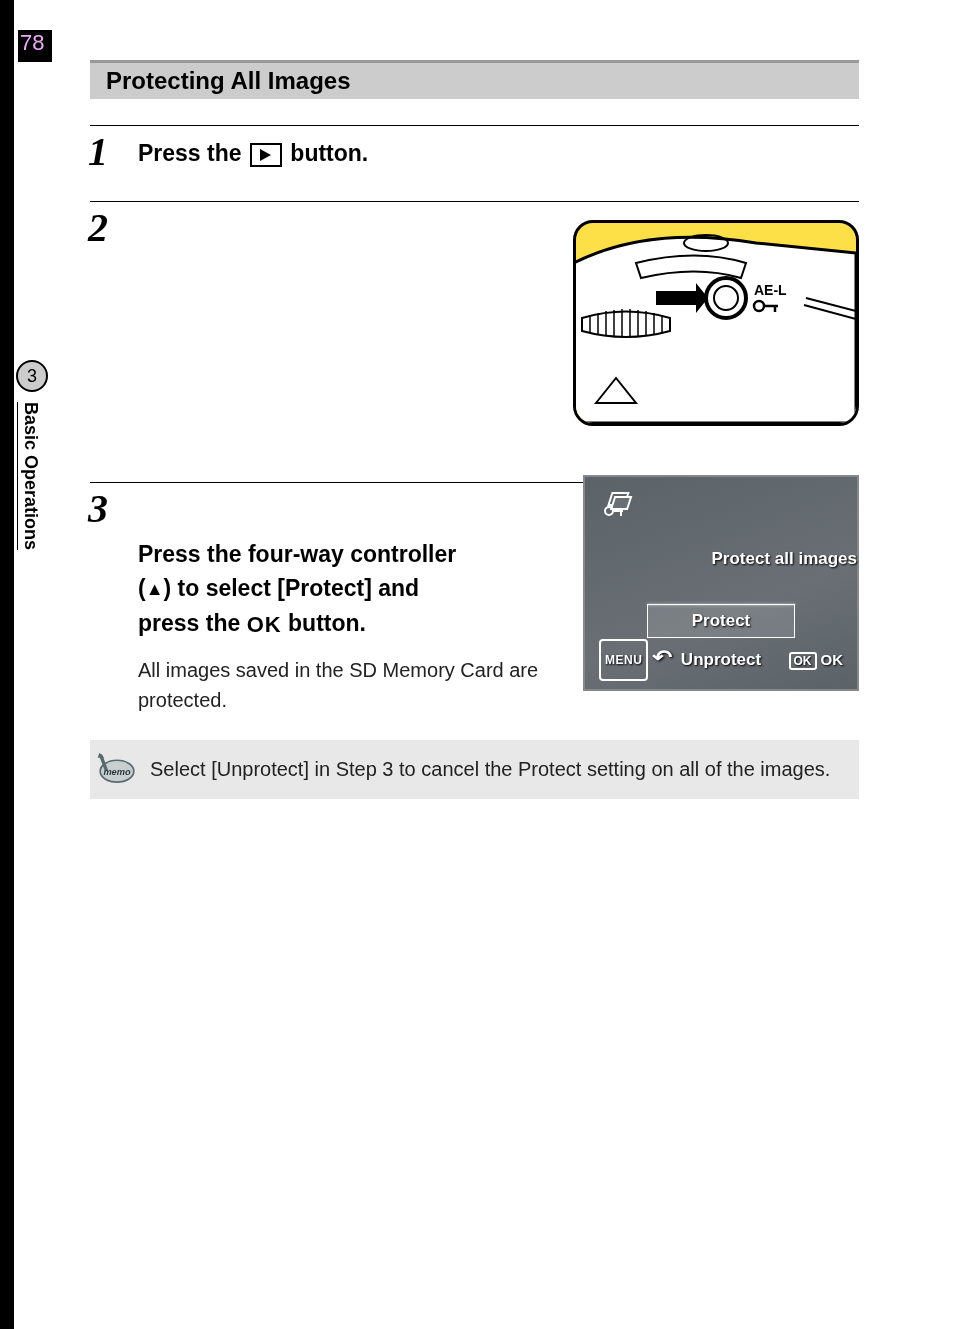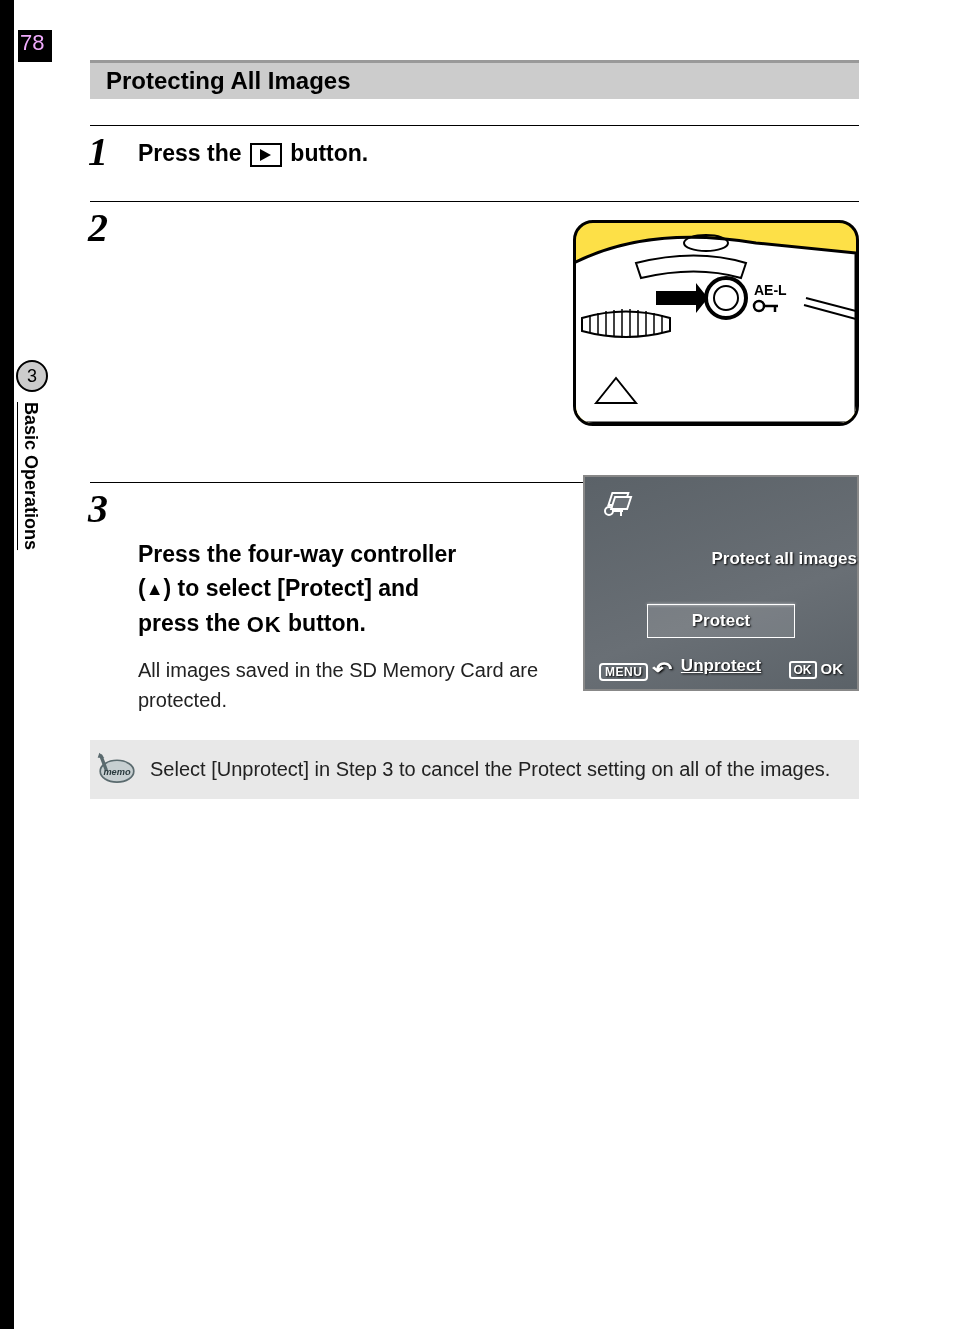--- a/index.html
+++ b/index.html
@@ -258,38 +258,38 @@
     background: rgba(255,255,255,0.12);
     line-height: 22px;
   }
   .lcd .opt-sel::before {
     content:"";
     position:absolute;
     left:-1px; right:-1px; top:-1px;
     height:1px; background:#fff;
     box-shadow: 0 0 3px #fff;
   }
-  .lcd .opt2 { margin-top: 18px; text-decoration: underline; }
+  .lcd .opt2 { margin-top: 12px; }
   .lcd .bottom {
     position: absolute;
     bottom: 8px;
     left: 14px;
     right: 14px;
     display: flex;
     justify-content: space-between;
     align-items: center;
     font-weight: bold;
     text-shadow: 1px 1px 2px #000;
     font-size: 15px;
   }
   .lcd .menu-box {
     display: inline-block;
     border: 2px solid #fff;
     border-radius: 4px;
-    padding: 0 4px;
+    padding: 12px 4px;
     font-size: 12px;
     letter-spacing: 0.5px;
     margin-right: 4px;
   }
   .lcd .ok-box {
     display: inline-block;
     border: 2px solid #fff;
     border-radius: 3px;
     padding: 0 3px;
     font-size: 12px;

